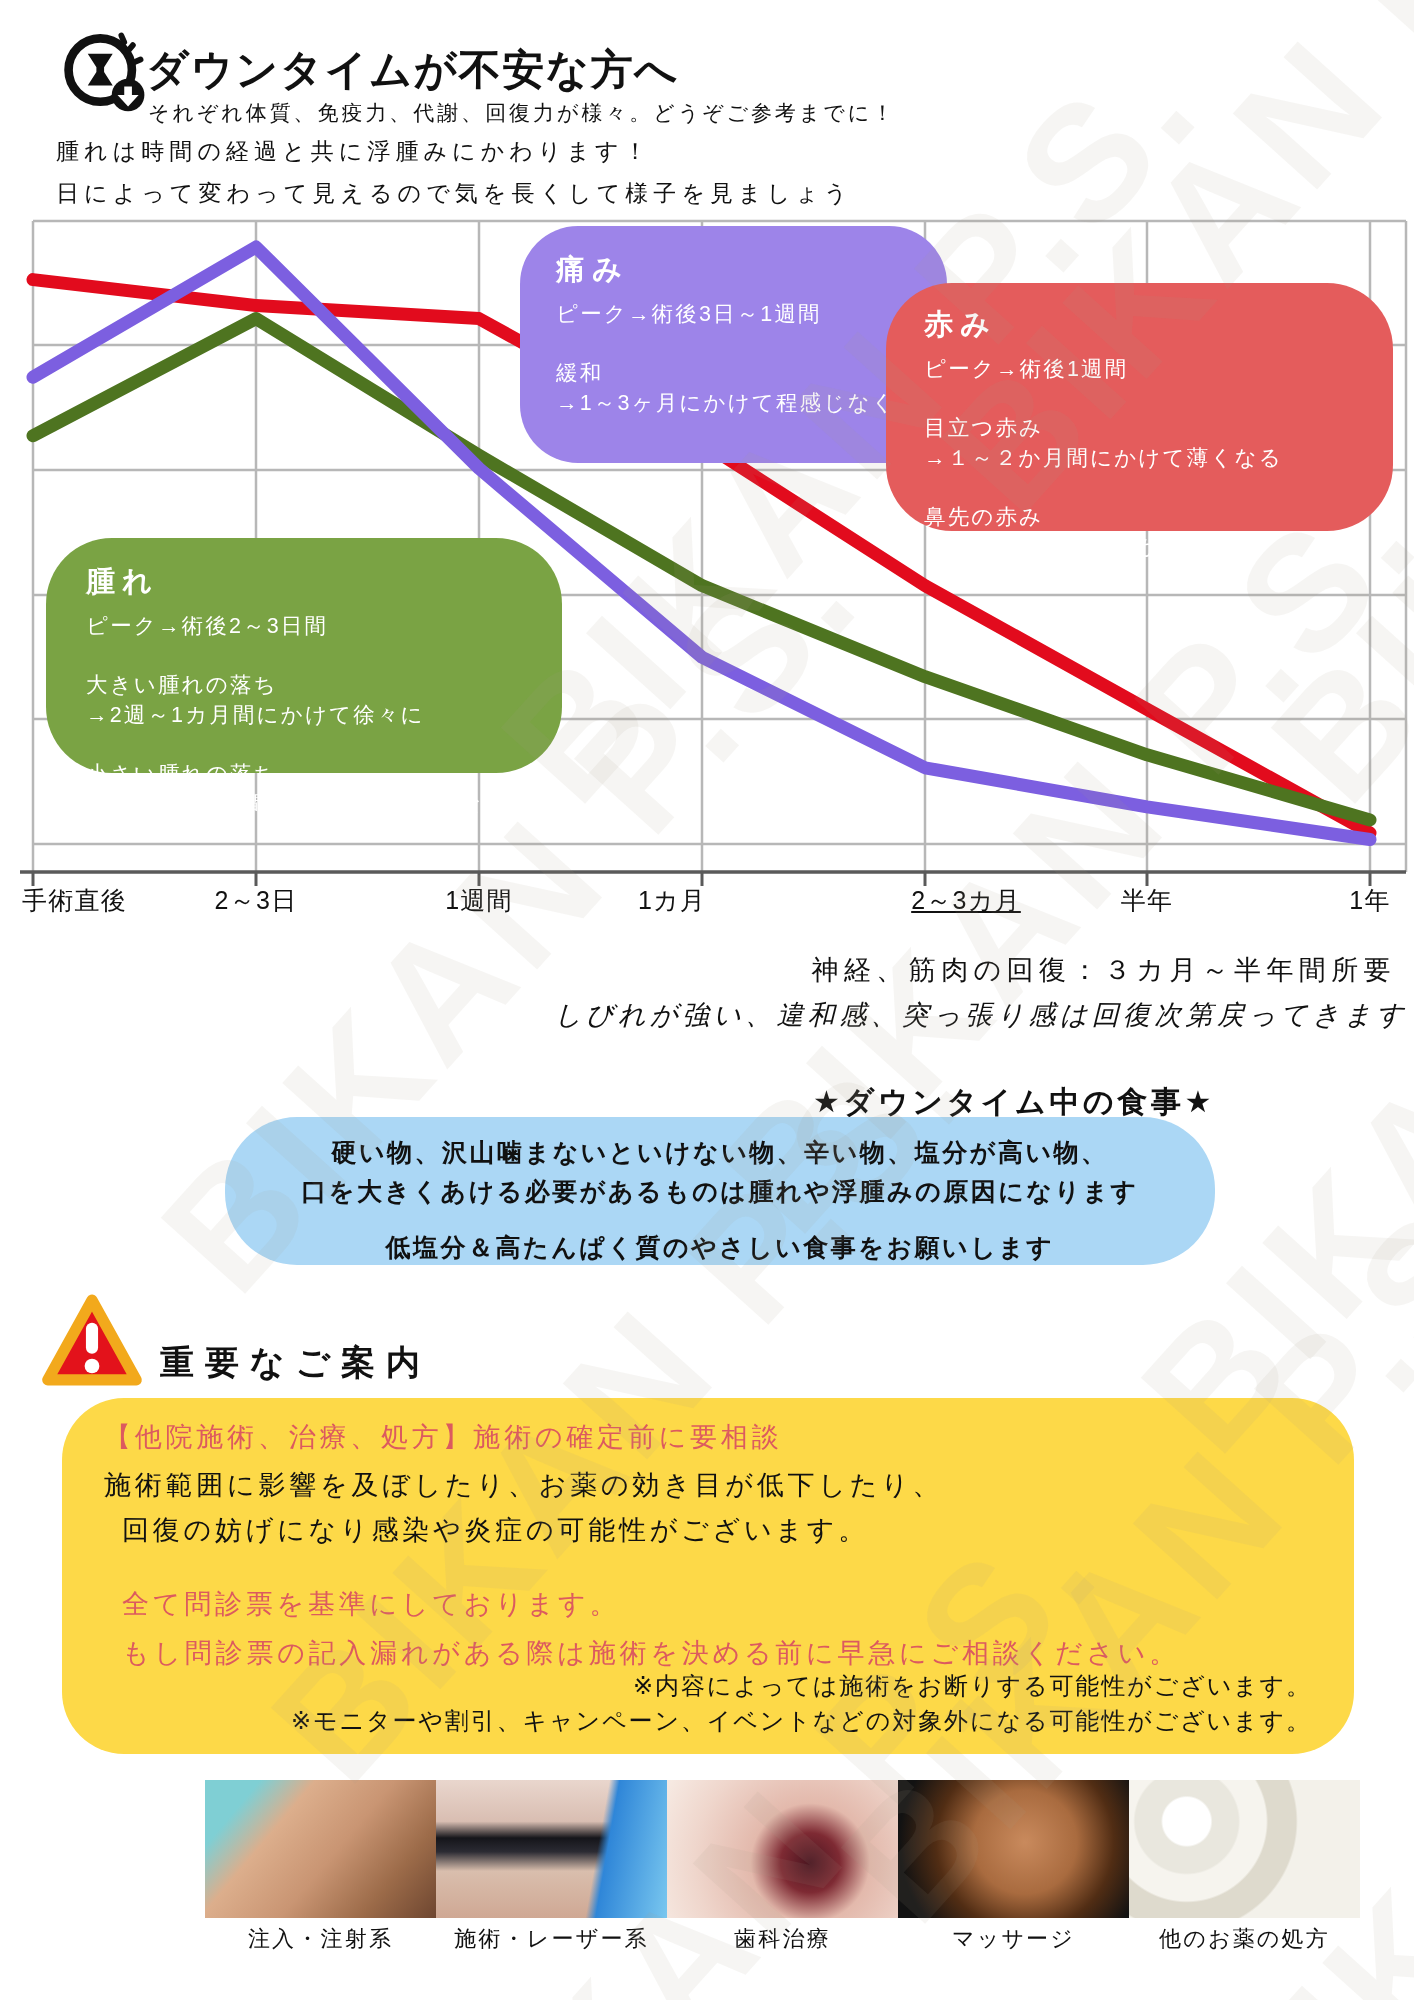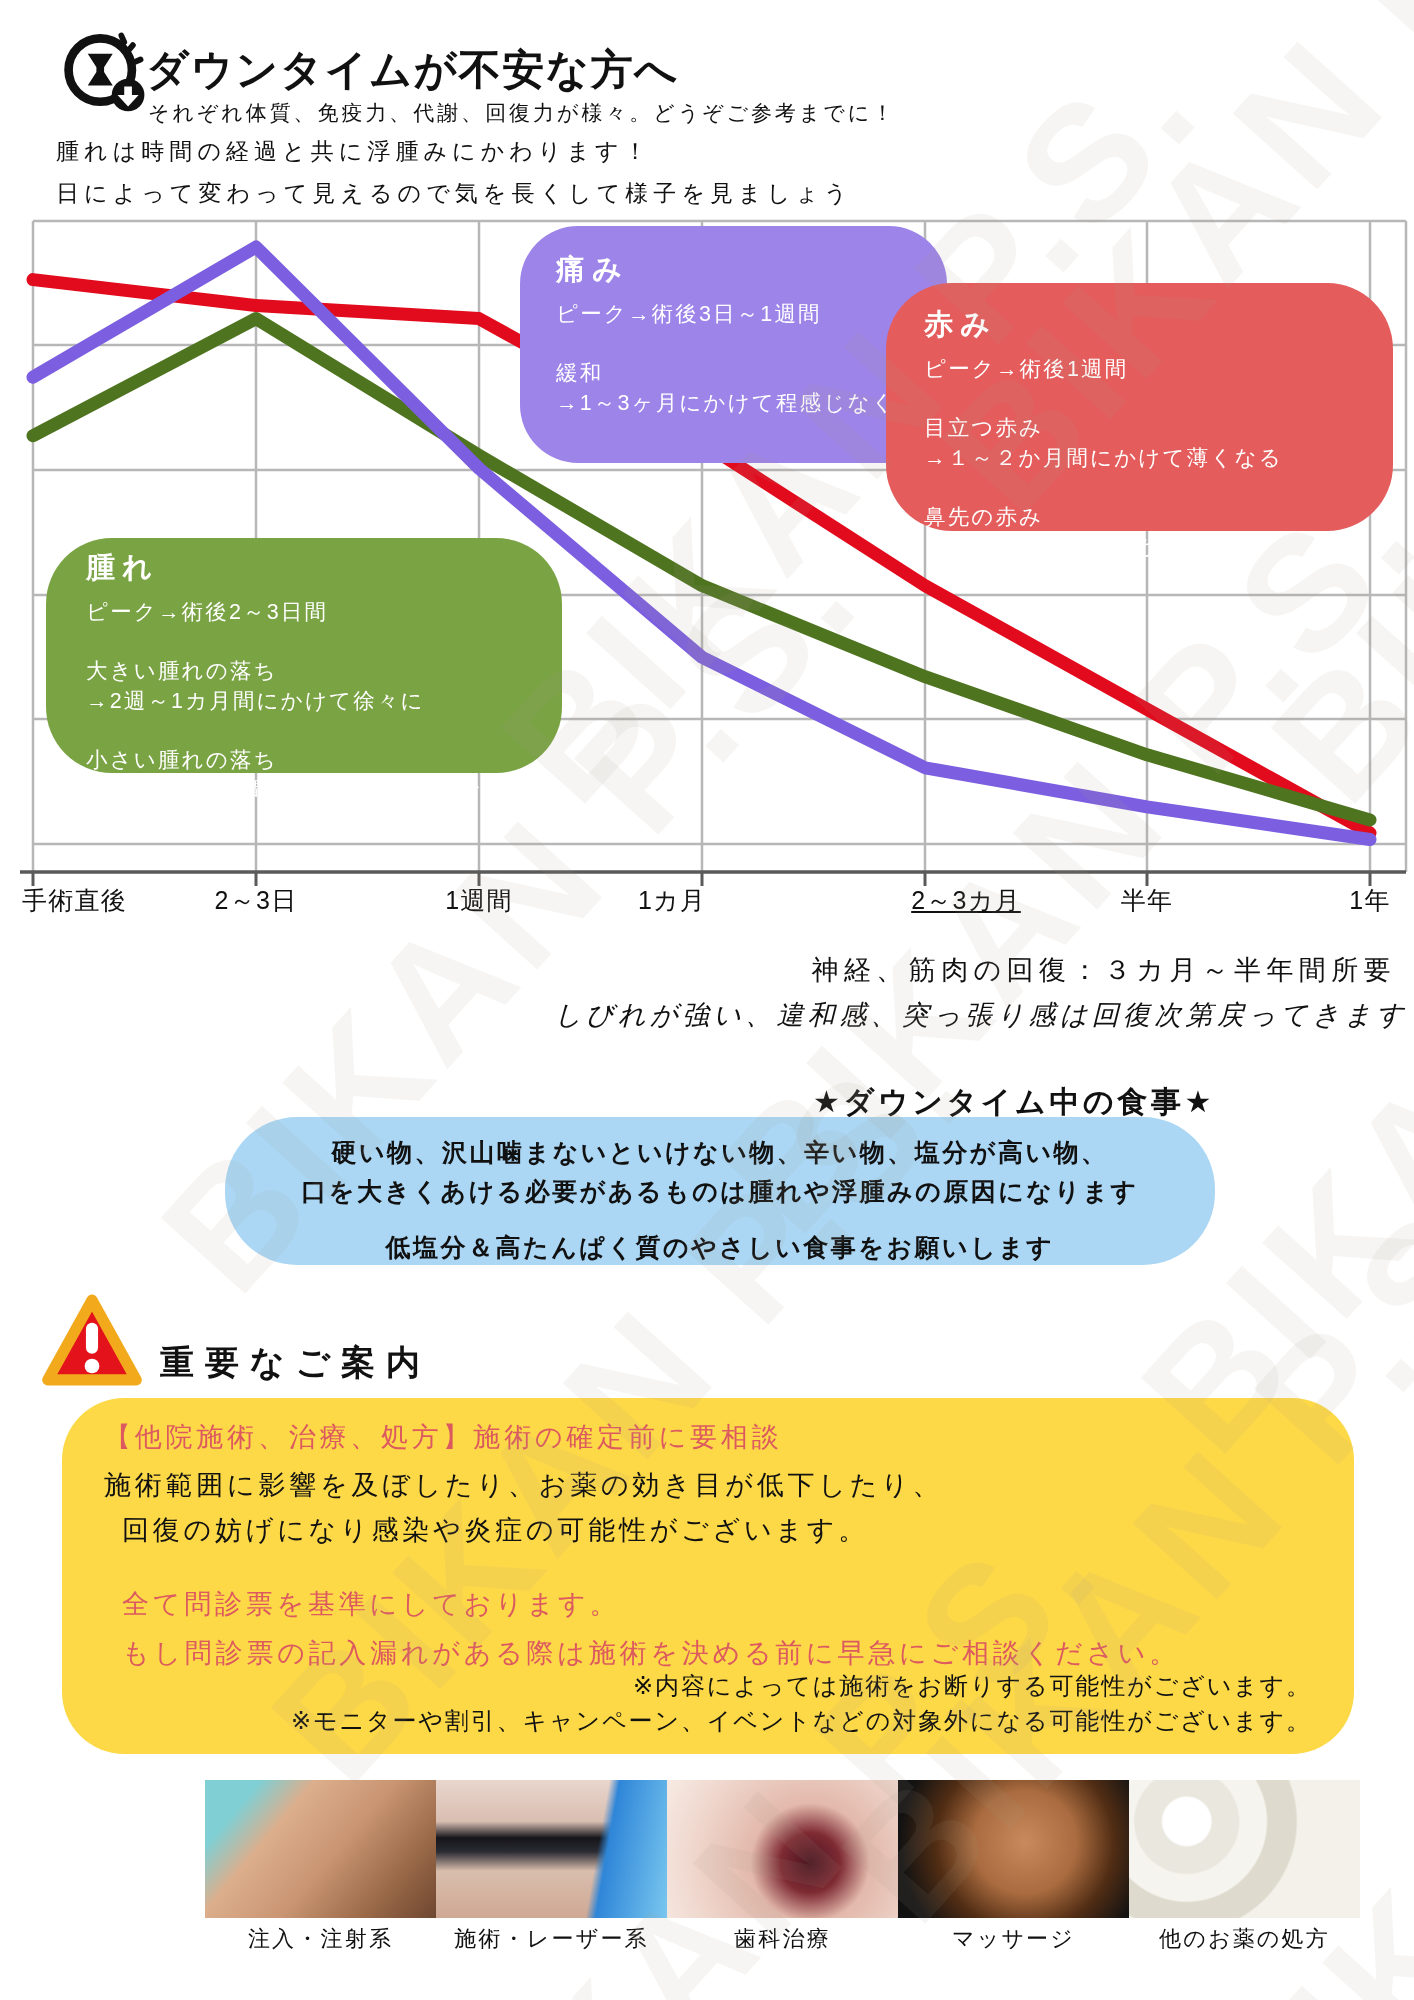--- a/index.html
+++ b/index.html
@@ -16,21 +16,21 @@
 
   
   .ann{position:absolute;color:#fff;z-index:5;}
   .ann-title{font-size:29px;font-weight:700;letter-spacing:.25em;margin-bottom:10px;}
   .ann-lines{font-size:21.5px;letter-spacing:.10em;line-height:1.38;white-space:pre-line;font-weight:500;}
   .ann-pain{left:520px;top:226px;width:427px;height:237px;background:#9d84e9;border-radius:58px;
             padding:24px 0 0 36px;box-sizing:border-box;}
   .ann-red{left:886px;top:283px;width:507px;height:248px;background:#e45c5c;border-radius:66px;
            padding:22px 0 0 38px;box-sizing:border-box;}
   .ann-swell{left:46px;top:538px;width:516px;height:235px;background:#7aa344;border-radius:66px;
-             padding:10px 0 0 40px;box-sizing:border-box;}
+             padding:24px 0 0 40px;box-sizing:border-box;}
 
   .xlabel{position:absolute;top:884px;font-size:25px;letter-spacing:.05em;font-weight:500;white-space:nowrap;}
 
   .recovery1{position:absolute;right:18px;top:952px;font-size:27px;letter-spacing:.20em;font-weight:500;white-space:nowrap;}
   .recovery2{position:absolute;right:6px;top:997px;font-size:27px;letter-spacing:.16em;font-weight:500;white-space:nowrap;font-style:italic;}
 
   .diet-title{position:absolute;left:225px;top:1082px;width:990px;text-align:right;
               font-size:30px;font-weight:700;letter-spacing:.12em;}
   .diet-box{position:absolute;left:225px;top:1117px;width:990px;height:148px;background:#abd7f5;
             border-radius:72px;box-sizing:border-box;padding-top:16px;text-align:center;}

